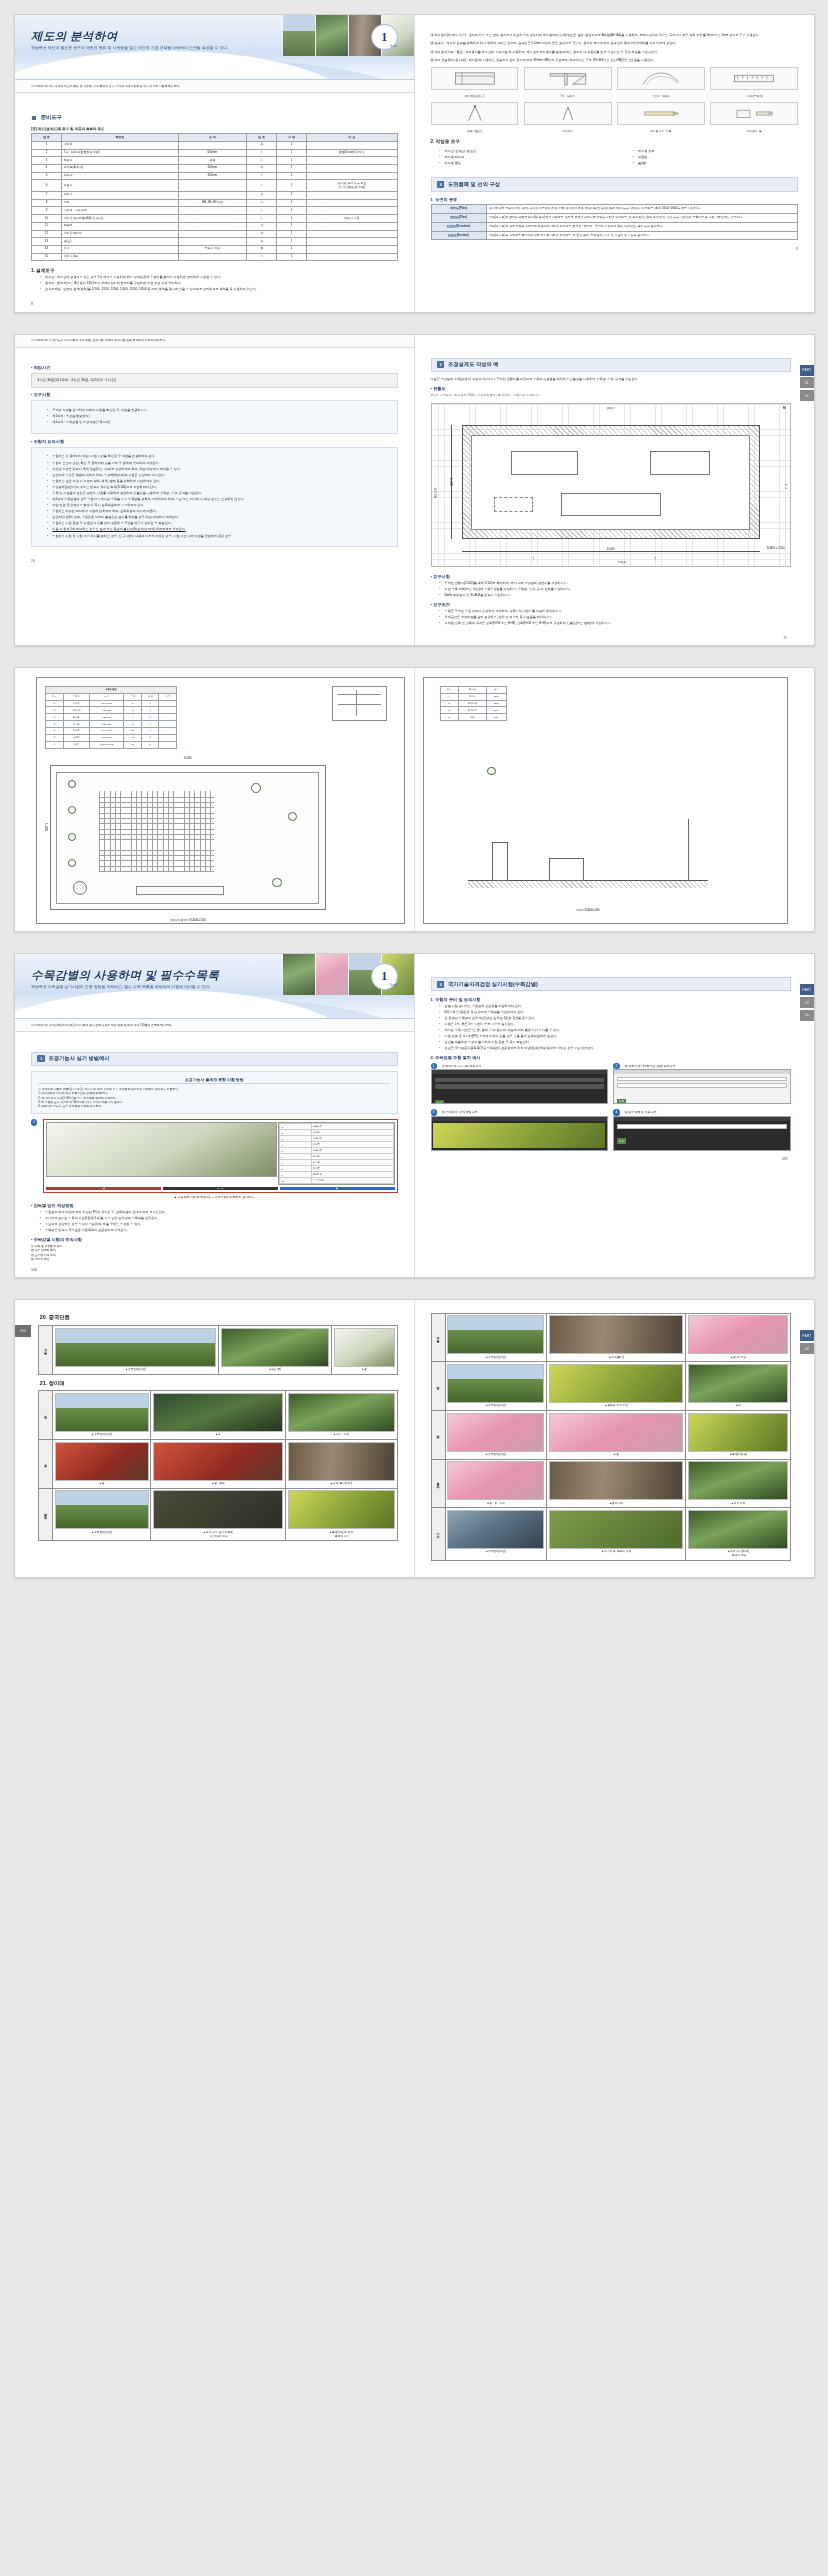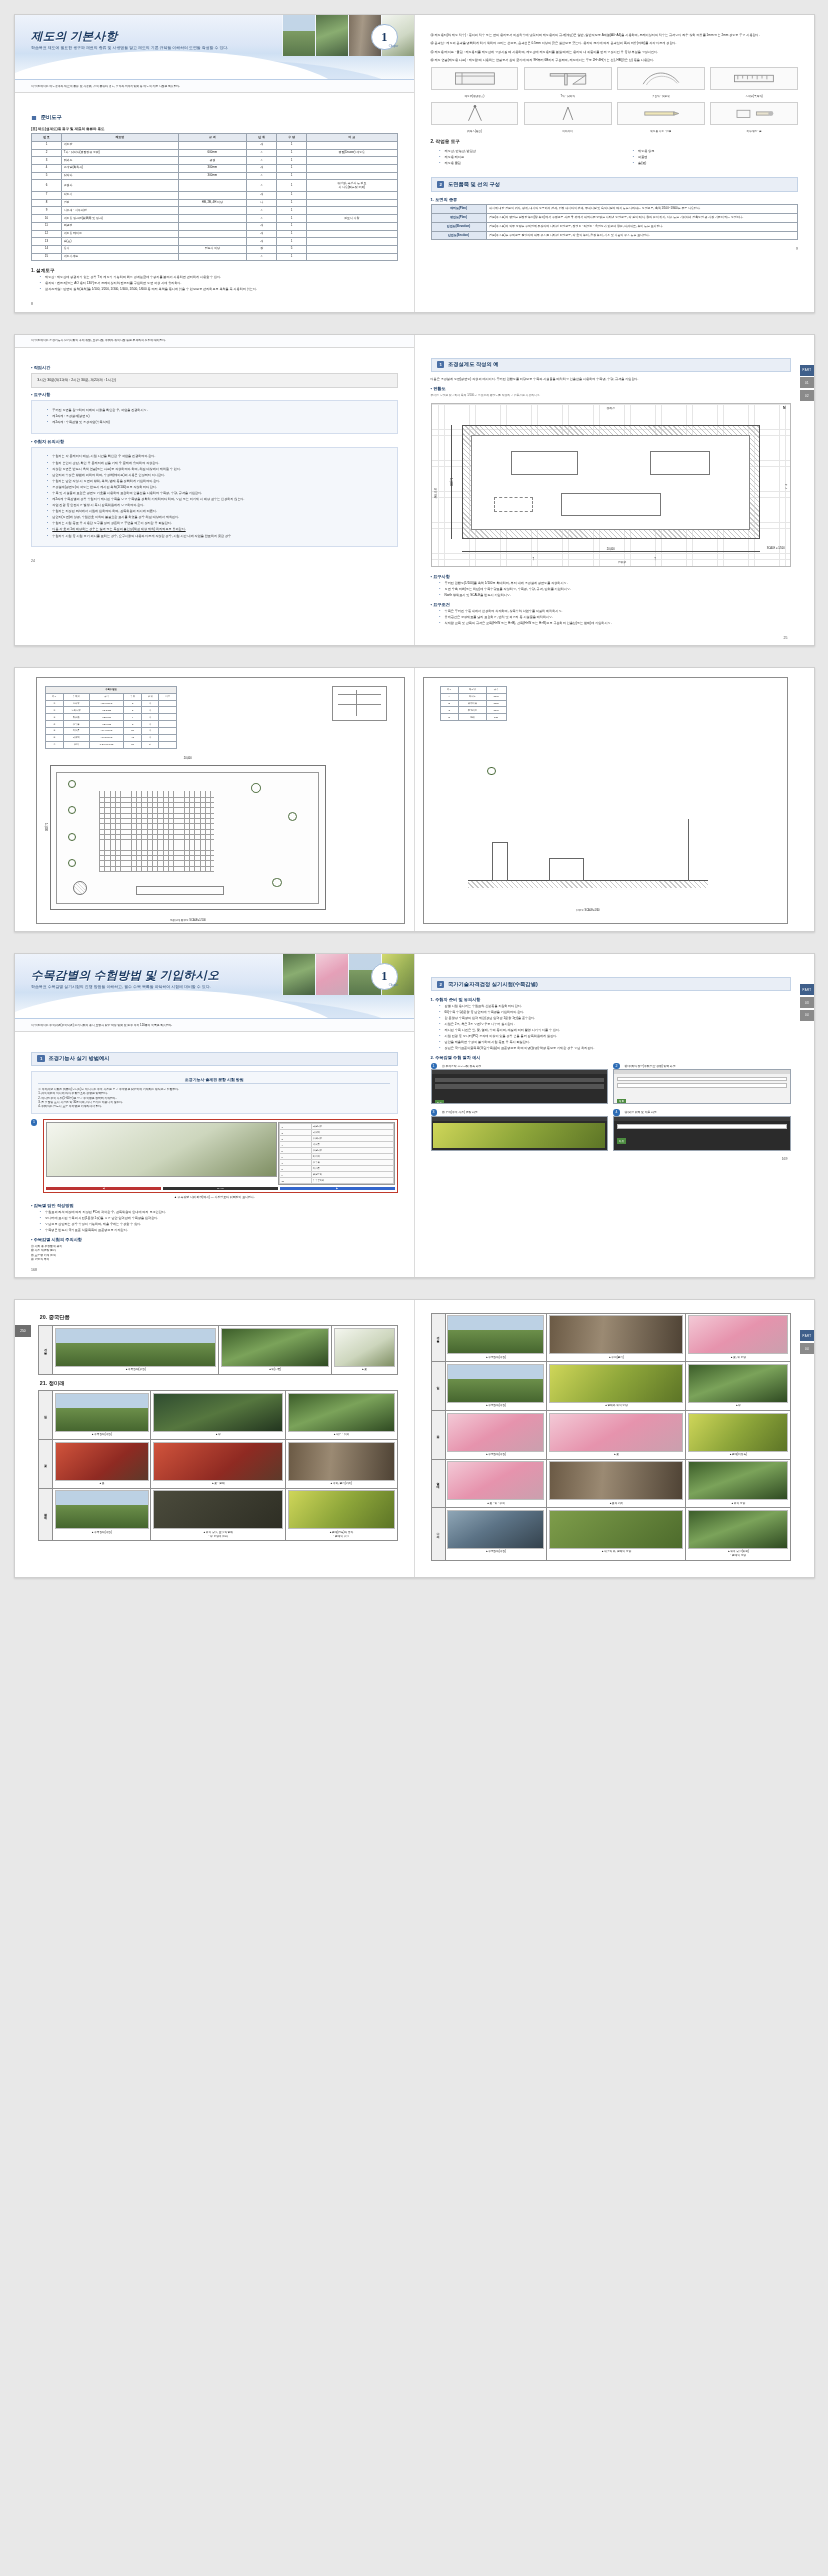--- a/index.html
+++ b/index.html
@@ -224,21 +224,21 @@
     <div class="sheet left" style="min-height:265px;">
       <div class="banner">
         <div class="photostrip">
           <i class="ph tree"></i>
             <i class="ph leaf"></i>
             <i class="ph bark"></i>
             <i class="ph white"></i>
         </div>
         <div class="swoosh2"></div>
         <div class="swoosh"></div>
-        <div class="title script">제도의 기본사항</div>
+        <div class="title script">제도의 분석하여</div>
         <div class="chapno">
           <span>1</span>
           <small>Chapter</small>
         </div>
         <div class="subtitle">학습목표  제도에 필요한 용구와 재료의 종류 및 사용법을 알고 제도의 기본 규약을 이해하여 도면을 작성할 수 있다.</div>
       </div>
       <div class="banner-foot t5">이 단원에서는 제도용구와 재료의 종류 및 사용법, 선의 종류와 용도, 문자와 치수기입법 등 제도의 기본 사항을 학습한다.</div>
 
       <div class="inner">
         <div class="h-block">
@@ -791,21 +791,21 @@
     <div class="sheet left">
       <div class="banner">
         <div class="photostrip">
           <i class="ph leaf"></i>
             <i class="ph blossom"></i>
             <i class="ph tree"></i>
             <i class="ph fruit"></i>
         </div>
         <div class="swoosh2"></div>
           <div class="swoosh"></div>
-        <div class="title script">수목감별의 수험방법 및 기입하시오</div>
+        <div class="title script">수목감별의 사용하며 및 필수수목록</div>
         <div class="chapno">
           <span>1</span>
           <small>Chapter</small>
         </div>
         <div class="subtitle">학습목표  수목감별 실기시험의 진행 방법을 이해하고, 필수 수목 목록을 파악하여 시험에 대비할 수 있다.</div>
       </div>
       <div class="banner-foot t5">이 단원에서는 수목감별(수목식별) 실기시험의 응시 요령과 답안 작성 방법 및 필수 수목 120종의 목록을 학습한다.</div>
 
       <div class="inner">
         <div class="h-bar">

